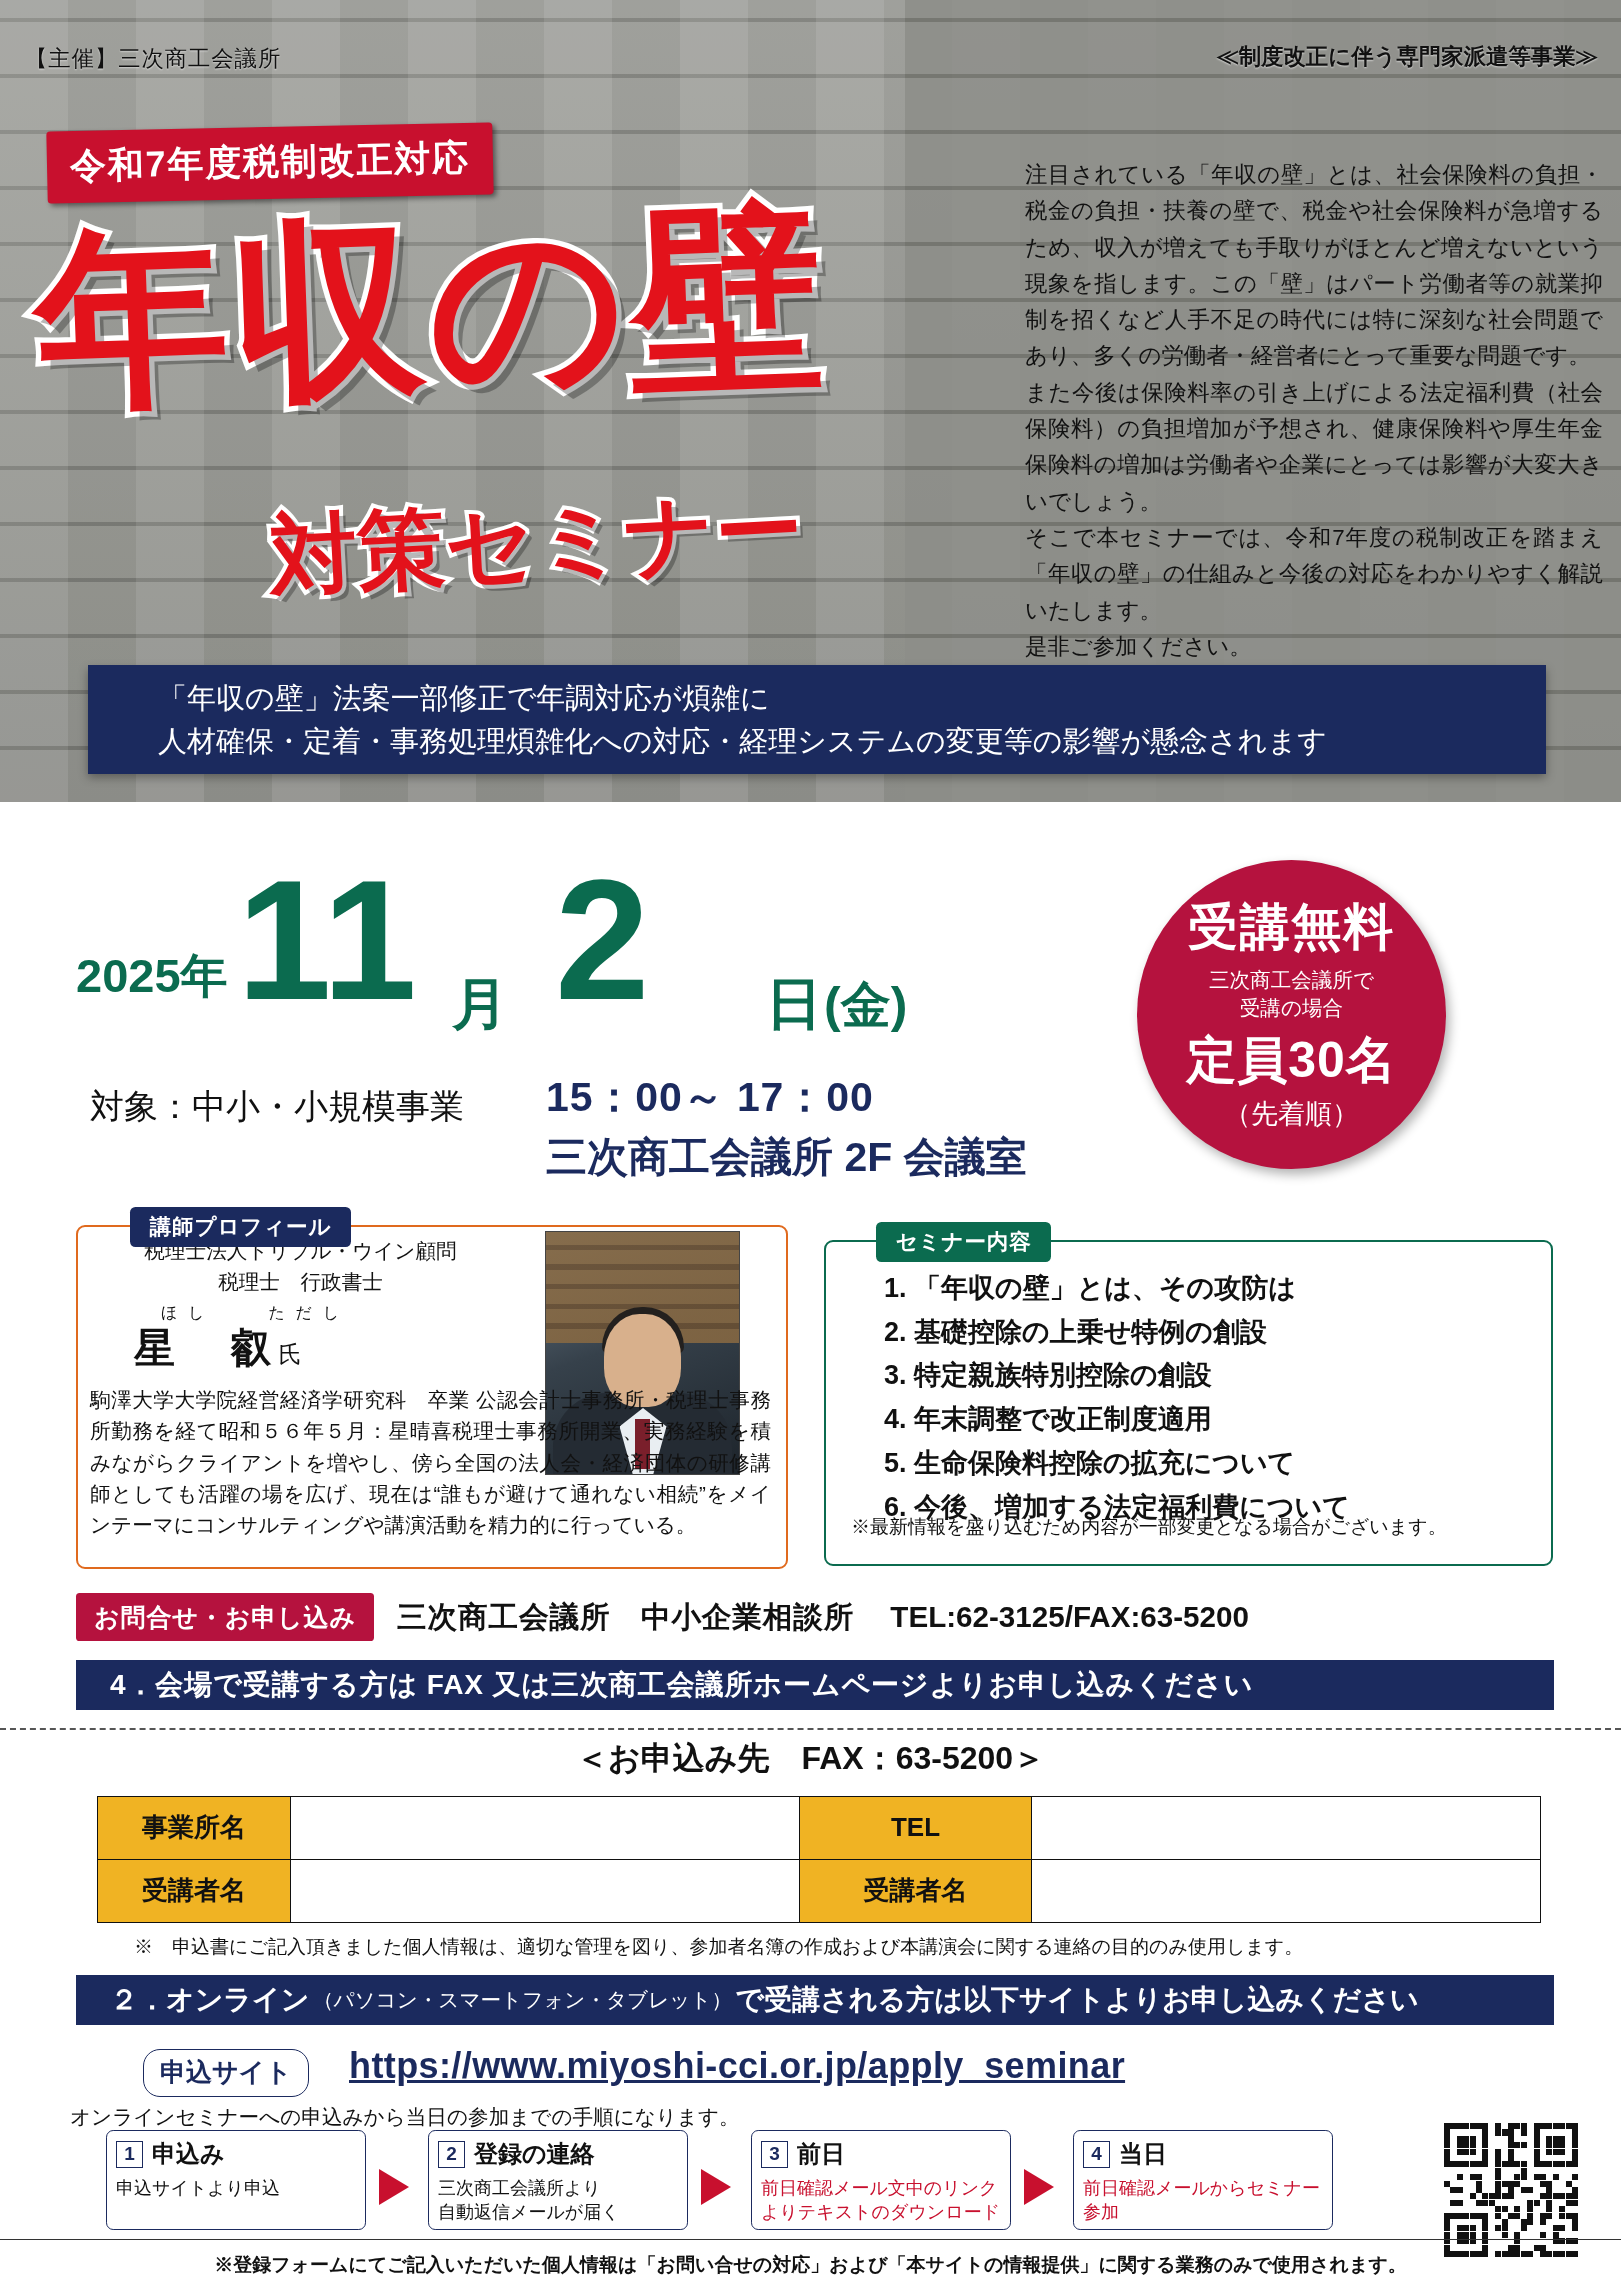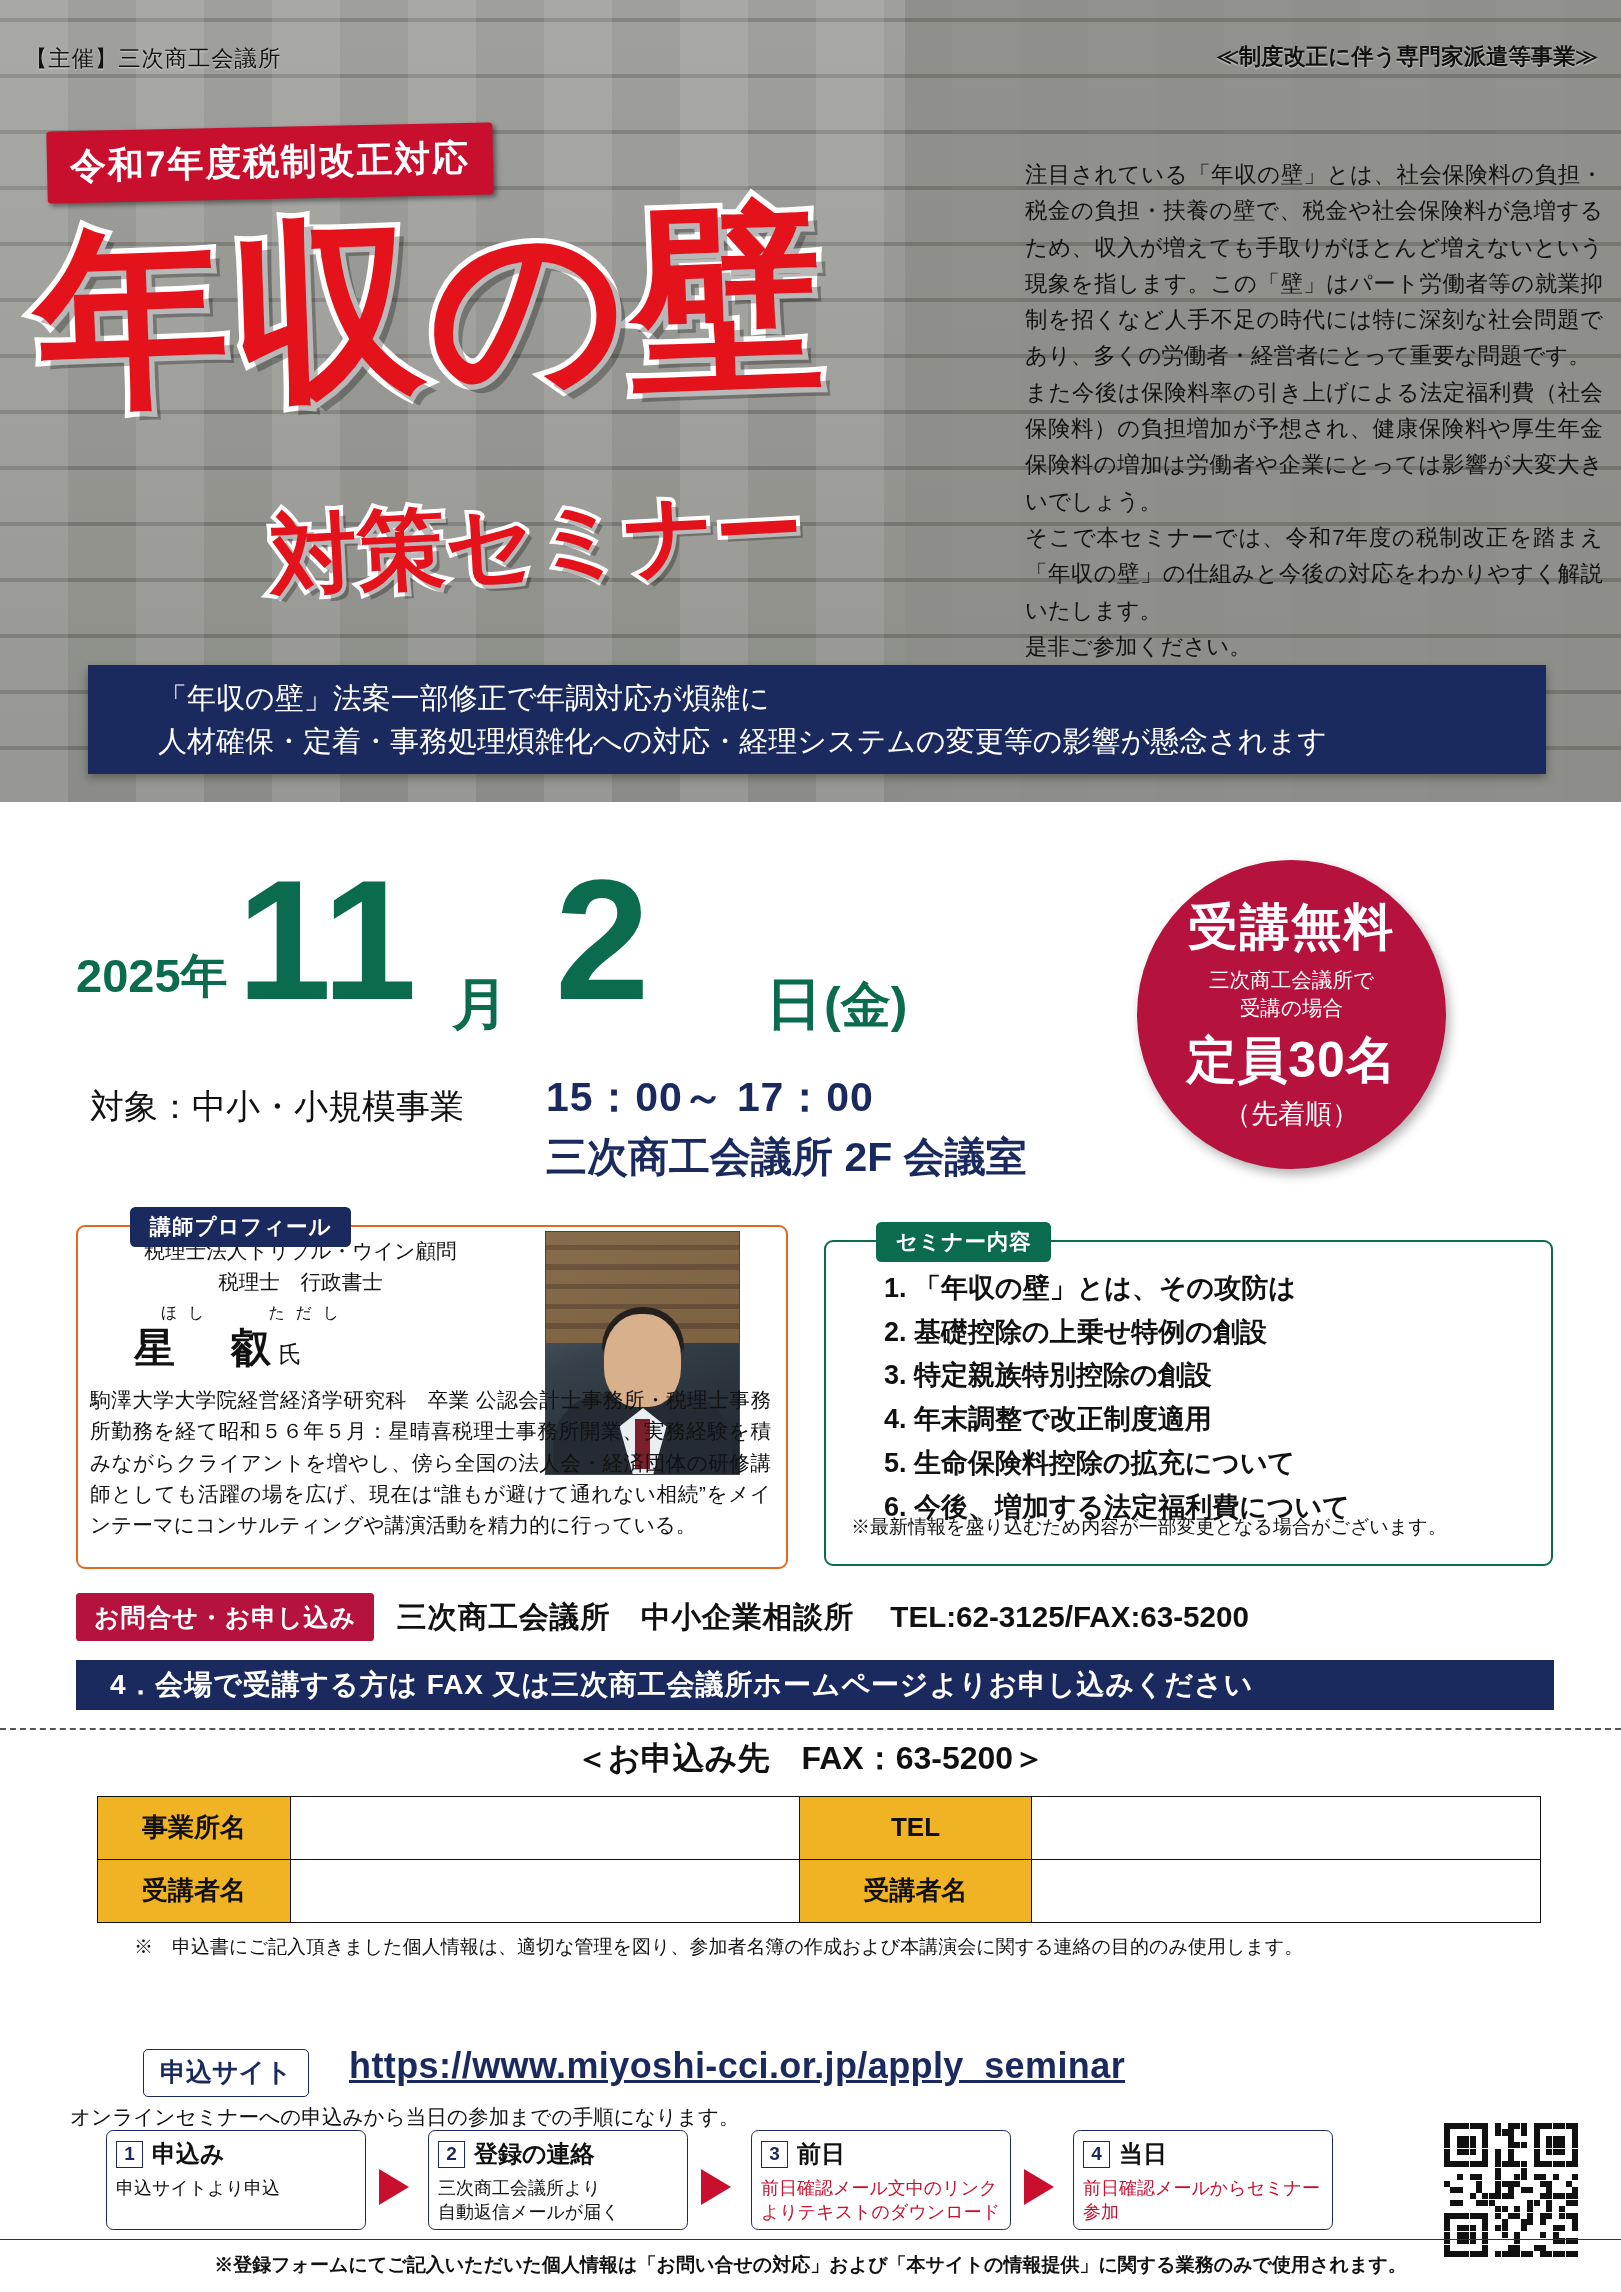--- a/index.html
+++ b/index.html
@@ -181,21 +181,21 @@
   .note-small{position:absolute;left:134px;top:1934px;width:1397px;font-size:19px;color:#111;}
 
   .step2{
     position:absolute;left:76px;top:1975px;width:1478px;height:50px;background:#1b2a5e;color:#fff;
     display:flex;align-items:center;padding-left:34px;box-sizing:border-box;
     font-size:28px;font-weight:bold;
   }
   .step2 .small{font-size:20.6px;font-weight:normal;margin:0 3.6px;}
 
   .sitebox{
-    position:absolute;left:143px;top:2049px;border:1.8px solid #1b2a5e;border-radius:5px;
+    position:absolute;left:143px;top:2049px;border:1.8px solid #1b2a5e;border-radius:17px;
     padding:5.4px 16px;font-size:26px;font-weight:bold;color:#1b2a5e;background:#fff;
   }
   .url{position:absolute;left:349px;top:2045px;font-size:36px;font-weight:bold;color:#1b2a5e;letter-spacing:0.4px;}
   .flow-note{position:absolute;left:70px;top:2103px;font-size:20.6px;color:#111;}
 
   .flowbox{position:absolute;left:70px;top:2130px;width:1370px;height:107px;}
   .fstep{
     position:absolute;top:0;width:260px;height:100px;border:1.8px solid #1b2a5e;border-radius:7.2px;background:#fff;
     box-sizing:border-box;padding:7.2px 9px;
   }
@@ -313,20 +313,25 @@
     </div>
     <div class="frow">
       <div class="fcell flabel w-l">受講者名</div>
       <div class="fcell w-v"></div>
       <div class="fcell flabel w-l2">受講者名</div>
       <div class="fcell w-v"></div>
     </div>
   </div>
   <div class="note-small">※　申込書にご記入頂きました個人情報は、適切な管理を図り、参加者名簿の作成および本講演会に関する連絡の目的のみ使用します。</div>
 
+  <div class="step2">
+    <span>２．オンライン</span>
+    <span class="small">（パソコン・スマートフォン・タブレット）</span>
+    <span>で受講される方は以下サイトよりお申し込みください</span>
+  </div>
 
   <div class="sitebox">申込サイト</div>
   <a class="url" href="#">https://www.miyoshi-cci.or.jp/apply_seminar</a>
   <div class="flow-note">オンラインセミナーへの申込みから当日の参加までの手順になります。</div>
 
   <div class="flowbox">
     <div class="fstep" style="left:36px;">
       <div class="hd">
           <div class="num">1</div>
       <div class="ttl">申込み</div>

